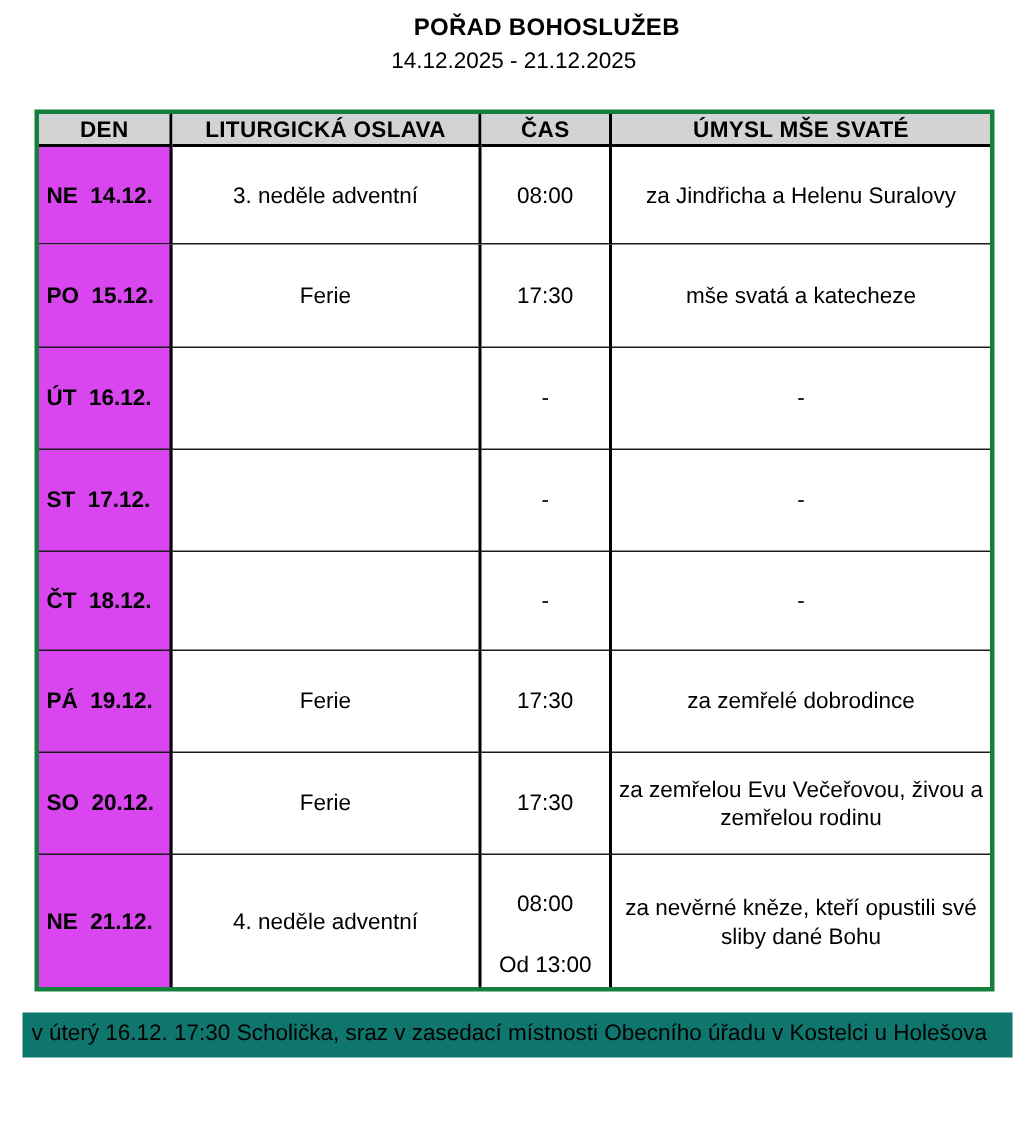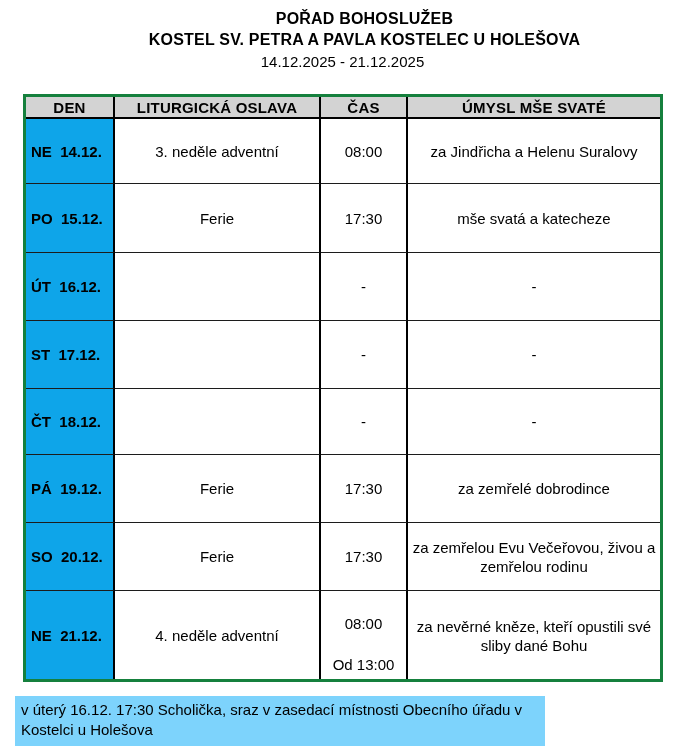--- a/index.html
+++ b/index.html
@@ -50,21 +50,21 @@
   .cell.last-col { border-right:none; }
   .row.last-row .cell { border-bottom:none; }
 
   .cell.hdr {
     background:#d3d3d3;
     font-weight:bold;
     border-bottom:2px solid #000;
     letter-spacing:0.2px;
   }
   .cell.den {
-    background:#0ea5e9;
+    background:#d946ef;
     font-weight:bold;
     justify-content:flex-start;
     padding-left:5px;
     white-space:pre;
   }
 
   
   .stack {
     display:flex; flex-direction:column;
     width:100%; height:100%;
@@ -75,35 +75,34 @@
   }
   .stack .sub {
     height:25px;
     display:flex; align-items:flex-end; justify-content:center;
     padding-bottom:5px;
   }
 
   
   .footer-note {
     margin:14px 0 0 15px;
-    width:530px;
-    background:#7dd3fc;
+    width:660px;
+    background:#0f766e;
     font-size:15px;
     line-height:20px;
     padding:4px 14px 6px 6px;
   }
 </style>
 </head>
 <body>
 
 <div class="page">
 
   <div class="titles">
     <div class="title-main">POŘAD BOHOSLUŽEB</div>
-    <div class="title-main">KOSTEL SV. PETRA A PAVLA KOSTELEC U HOLEŠOVA</div>
     <div class="title-date">14.12.2025 - 21.12.2025</div>
   </div>
 
   <div class="table">
 
     <div class="row">
       <div class="cell hdr">DEN</div>
       <div class="cell hdr">LITURGICKÁ OSLAVA</div>
       <div class="cell hdr">ČAS</div>
       <div class="cell hdr last-col">ÚMYSL MŠE SVATÉ</div>

